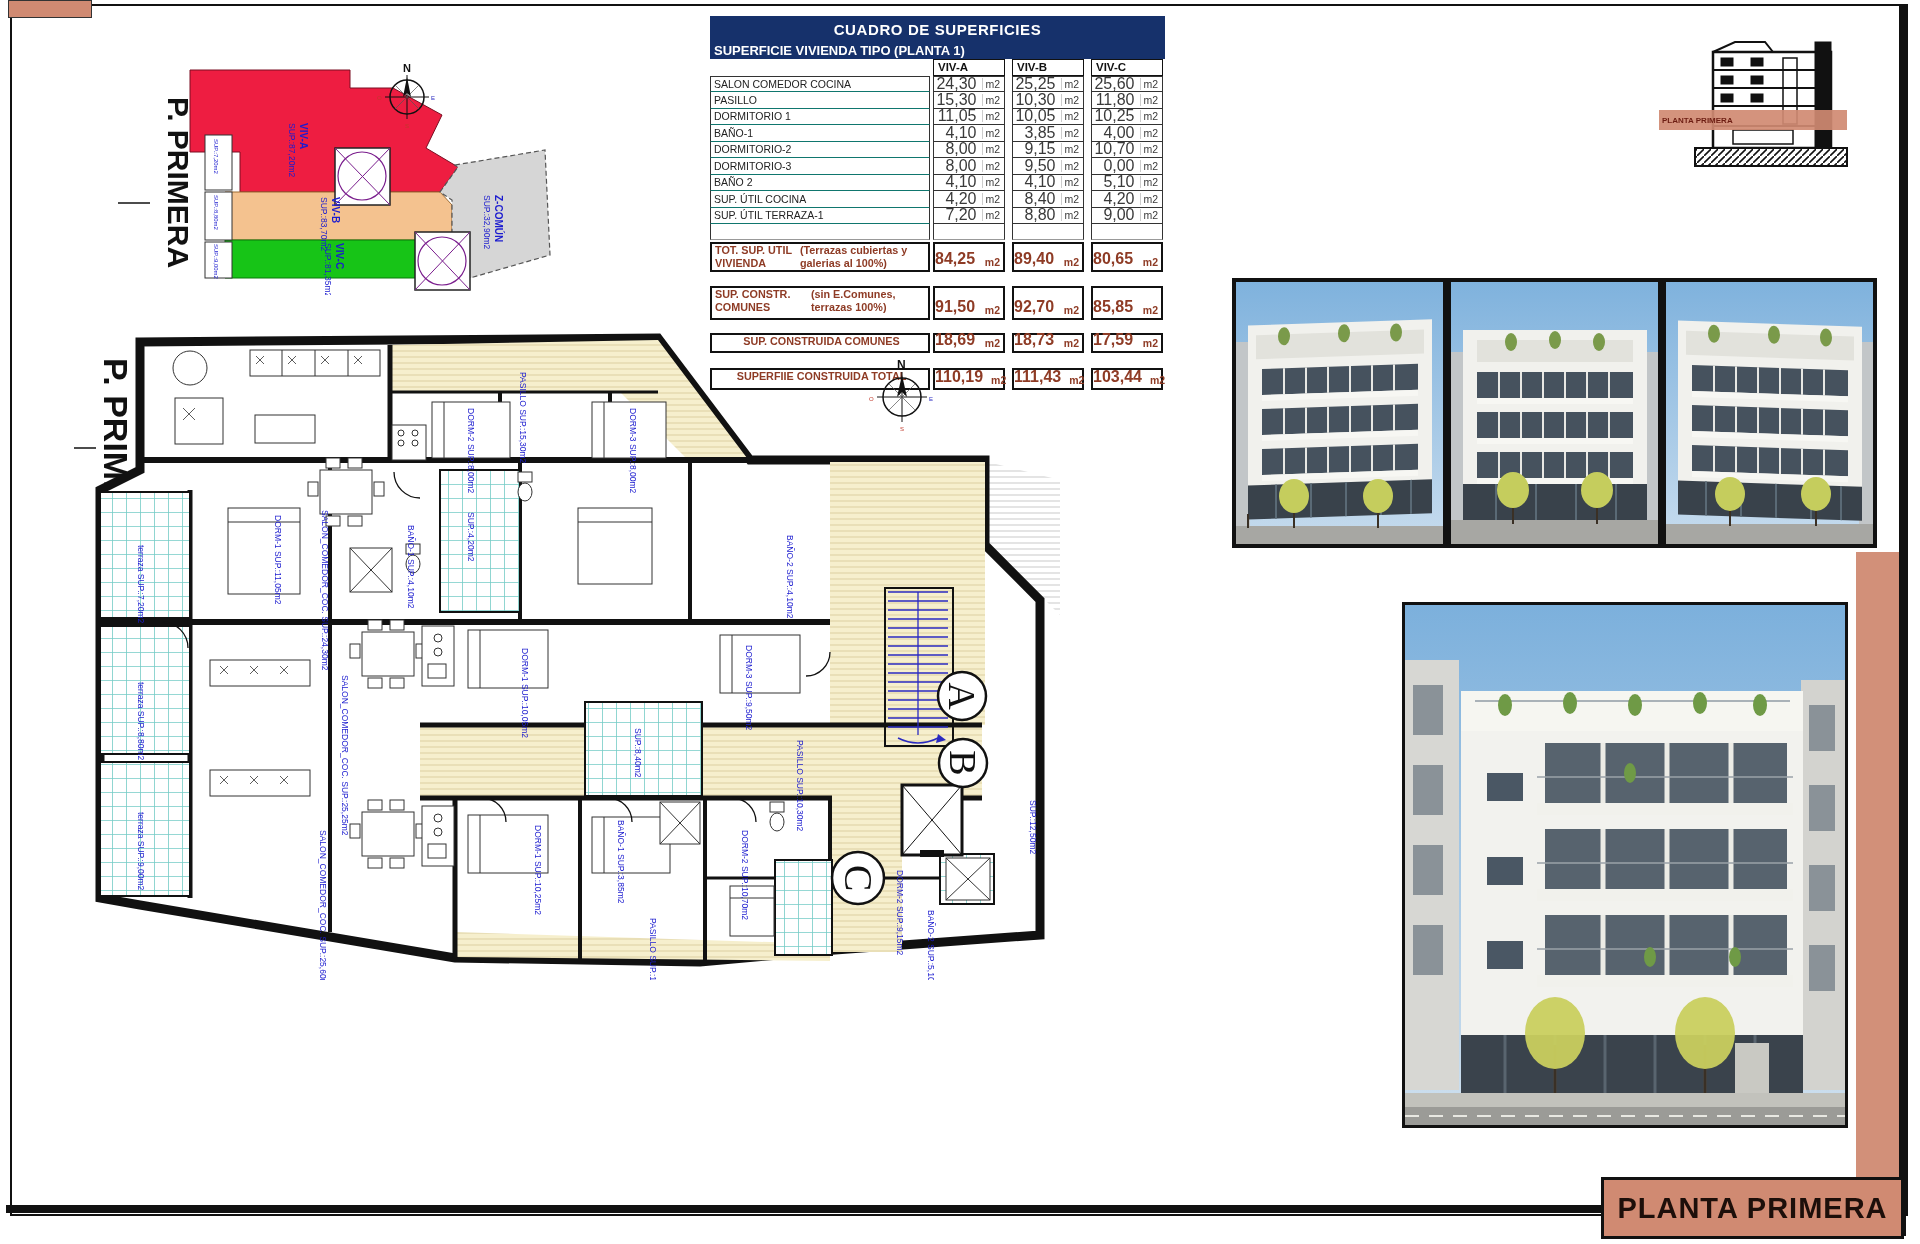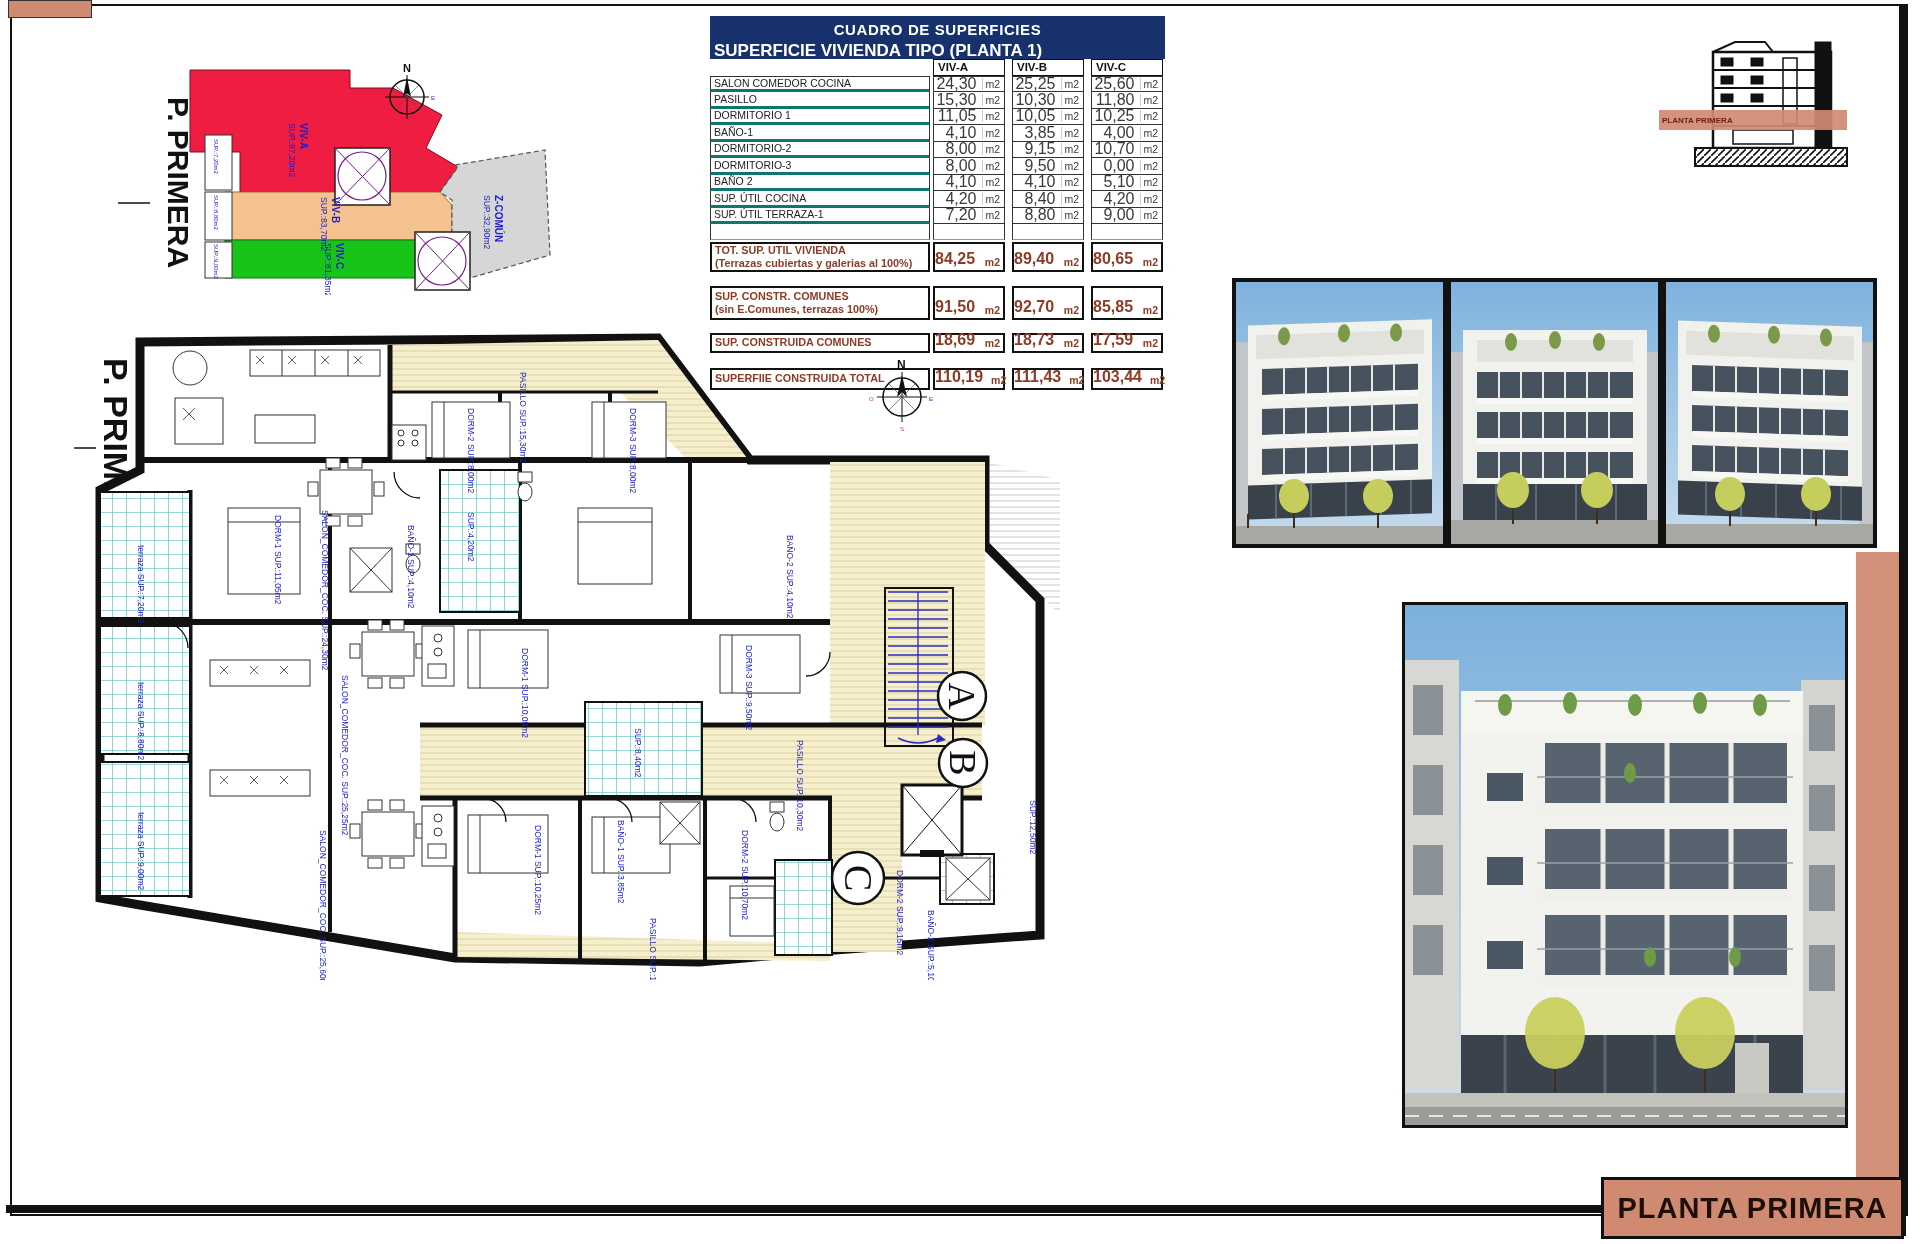--- a/index.html
+++ b/index.html
@@ -13,36 +13,36 @@
   #corner-strip{left:8px;top:0px;width:82px;height:16px;background:#d08a72;border:1px solid #333;}
   #right-strip{left:1856px;top:552px;width:43px;height:656px;background:#d29079;}
   
   #title-box{left:1601px;top:1177px;width:297px;height:56px;background:#d08a72;border:3px solid #111;
              display:flex;align-items:center;justify-content:center;}
   #title-box span{font-size:29px;font-weight:bold;color:#1d0f0a;letter-spacing:1px;}
   
   #tbl{left:710px;top:16px;width:455px;}
   .bar{background:#16316b;color:#fff;display:flex;align-items:center;font-weight:bold;}
   #bar1{height:26px;justify-content:center;font-size:15px;letter-spacing:.6px;}
-  #bar2{height:17px;font-size:17px;padding-left:4px;}
+  #bar2{height:17px;font-size:13px;padding-left:4px;}
   .trow{display:flex;height:16.5px;}
   .lc{width:220px;box-sizing:border-box;border-left:1px solid #333;border-right:1px solid #333;
-      border-bottom:3px solid #0f766e;font-size:10.5px;color:#222;display:flex;align-items:center;padding-left:3px;}
+      border-bottom:1px solid #0f766e;font-size:10.5px;color:#222;display:flex;align-items:center;padding-left:3px;}
   .vc{width:72px;box-sizing:border-box;border:1px solid #333;border-top:none;display:flex;align-items:center;}
   .vc.ca{margin-left:3px;} .vc.cb{margin-left:7px;} .vc.cc{margin-left:7px;}
   .num{width:46px;text-align:right;font-size:16px;color:#3a3a3a;}
   .un{width:20px;font-size:10.5px;color:#3a3a3a;padding-left:3px;border-left:1px solid #ccc;margin-left:5px;}
   #thead .lc{border:none;}
   #thead .vc{border:1px solid #111;font-weight:bold;font-size:11.5px;color:#111;padding-left:4px;}
   #r1 .lc,#r1 .vc{border-top:1px solid #333;}
   .filler{height:16px;}
   .filler .lc,.filler .vc{border-bottom:1px solid #999;}
   .sum{display:flex;margin-top:0;}
   .slc{width:220px;box-sizing:border-box;border:2px solid #111;font-size:10.8px;font-weight:bold;
-       color:#8e3b25;display:flex;flex-direction:column;justify-content:center;padding-left:3px;line-height:1.25;}
+       color:#8e3b25;display:flex;flex-direction:row;justify-content:center;padding-left:3px;line-height:1.25;}
   .svc{width:72px;box-sizing:border-box;border:2px solid #111;display:flex;align-items:flex-end;justify-content:space-between;
        padding:0 3px 2px 0;}
   .svc .num,.svc .un{color:#8e3b25;font-weight:bold;border-left:none;width:auto;}
   .svc.ca{margin-left:3px;} .svc.cb{margin-left:7px;} .svc.cc{margin-left:7px;}
   .gap14{height:14px;} .gap13{height:13px;} .gap15{height:15px;} .gap2{height:2px;}
   
   .render-frame{border:4px solid #111;box-sizing:border-box;}
   svg text{font-family:"Liberation Sans",sans-serif;}
   .serif{font-family:"Liberation Serif",serif;}
 </style>

